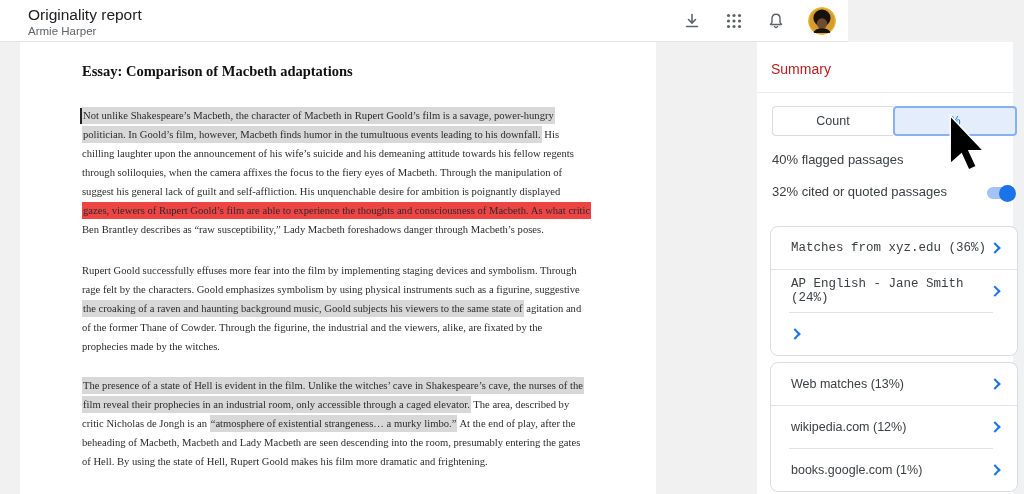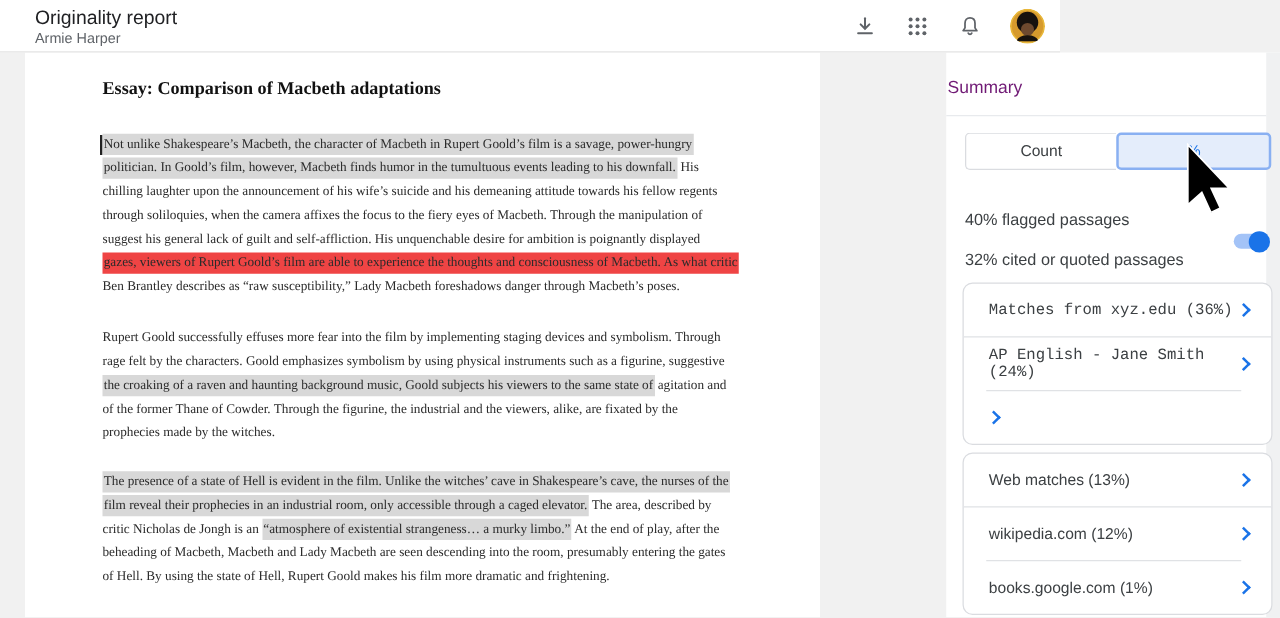--- a/index.html
+++ b/index.html
@@ -23,32 +23,32 @@
   .caret { position:absolute; left:60px; top:66px; width:1.5px; height:16px; background:#222; }
   .para { position:absolute; left:62px; white-space:nowrap; }
   .line { height:19px; line-height:19px; font-family:"Liberation Serif", serif;
           font-size:10.6px; color:#2b2b2b; }
   .hl { background:#d8d8d8; padding:3px 1px; }
   #para-0 { top:64px; } #para-1 { top:219px; } #para-2 { top:334px; }
 
   
   .sidebar { position:absolute; left:757px; top:42px; right:0; bottom:0; background:#ffffff; }
   .scrollstrip { position:absolute; right:0; top:0; bottom:0; width:11px; background:#f0f1f2; }
-  .sb-title { position:absolute; left:1px; top:19px; font-size:14px; color:#701a75; }
+  .sb-title { position:absolute; left:14px; top:19px; font-size:14px; color:#b91c1c; }
   .sb-divider { position:absolute; left:0; right:11px; top:50px; height:1px; background:#e8eaed; }
 
   .segmented { position:absolute; left:15px; top:64px; width:245px; height:30px; display:flex; }
   .seg-btn { flex:1; display:flex; align-items:center; justify-content:center;
              font-size:12.5px; cursor:pointer; }
   .seg-count { background:#ffffff; border:1px solid #dadce0; border-right:none;
                border-radius:4px 0 0 4px; color:#3c4043; }
   .seg-pct { border:2px solid #89b0f2; border-radius:4px; font-weight:500; }
 
-  .sb-flagged { position:absolute; left:15px; top:126px; font-size:13px; color:#3c4043; }
-  .sb-cited   { position:absolute; left:15px; top:158px; font-size:13px; color:#3c4043; }
+  .sb-flagged { position:absolute; left:15px; top:110px; font-size:13px; color:#3c4043; }
+  .sb-cited   { position:absolute; left:15px; top:142px; font-size:13px; color:#3c4043; }
 
   .toggle { position:absolute; left:230px; top:145px; width:26px; height:12px; border-radius:7px; cursor:pointer; }
   .toggle .knob { position:absolute; right:-3px; top:-2.5px; width:17px; height:17px; border-radius:50%; }
 
   .card { position:absolute; left:13px; width:248px; background:#fff;
           border:1px solid #dadce0; border-radius:8px; overflow:hidden; }
   #card-0 { top:184px;font-family:Liberation Mono, monospace; } #card-1 { top:320px; }
   .crow { height:42px; display:flex; align-items:center; justify-content:space-between;
           padding:0 16px 0 20px; cursor:pointer; }
   .clabel { font-size:12.5px; color:#3c4043; }

